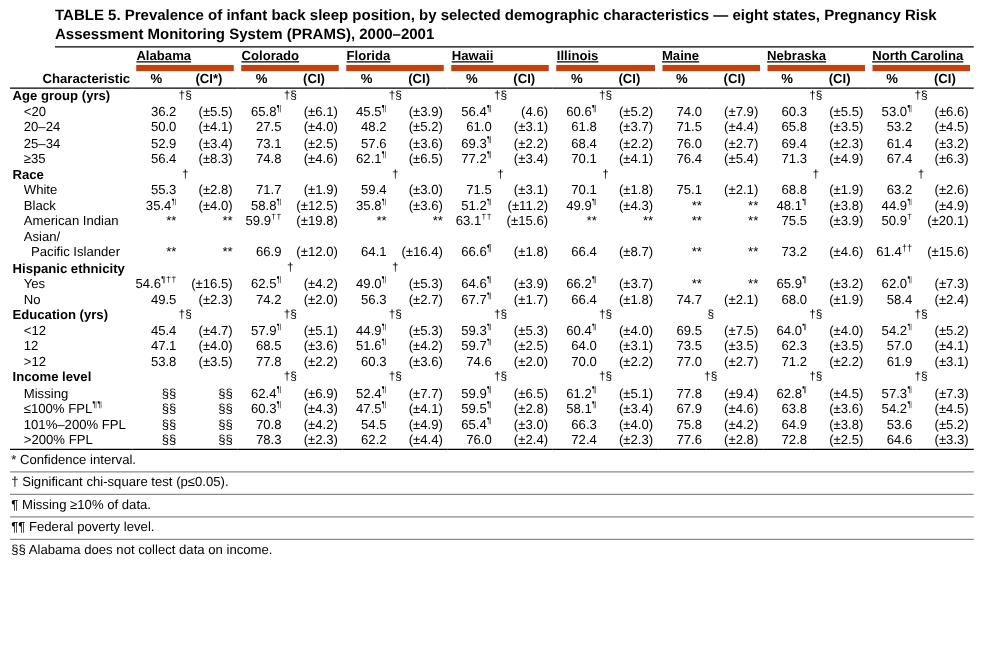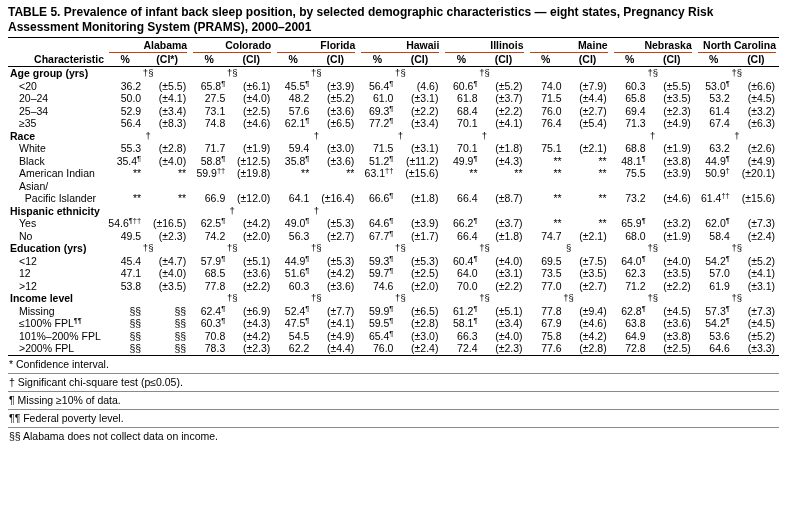--- a/index.html
+++ b/index.html
@@ -4,28 +4,28 @@
 <style>
   html, body { margin: 0; padding: 0; background: #fff; }
   body {
     width: 787px; height: 521px; overflow: hidden;
     font-family: "Liberation Sans", sans-serif;
     color: #000; box-sizing: border-box;
   }
   .page { box-sizing: border-box; width: 787px; height: 521px; padding: 5px 8px 0 8px; overflow: hidden; }
   .title {
     font-size: 12px; font-weight: bold; line-height: 1.22;
-    padding-bottom: 3px; border-bottom: 1.5px solid #000;
+    padding-bottom: 3px; border-bottom: 1.5px solid #000; margin-left: 36px;
   }
   table { width: 100%; border-collapse: collapse; table-layout: fixed; border-bottom: 1px solid #000; }
   col.c-char { width: 98px; }
   col.c-pct  { width: 38px; }
   col.c-ci   { width: 46px; }
   thead th { font-weight: bold; font-size: 10.5px; vertical-align: bottom; padding: 0; }
-  .state-inner { border-bottom: 1px solid #c2410c; margin: 0 3px; text-align: right; padding: 1px 0 1px 0; white-space: nowrap; }
+  .state-inner { border-bottom: 5px solid #c2410c; margin: 0 3px; text-align: left; padding: 1px 0 1px 0; white-space: nowrap; text-decoration: underline; }
   tr.subhead th { border-bottom: 1px solid #000; padding: 0 2px 1px 2px; }
   th.char-th { text-align: right; margin-top: 28px; }
   th.sub-pct, th.sub-ci { text-align: center; }
   tbody td { font-size: 10.5px; line-height: 12.5px; padding: 0 2px; vertical-align: bottom; overflow: hidden; }
   td.row-label { text-align: left; white-space: pre-line; }
   tr.section td.row-label { font-weight: bold; padding-left: 2px; }
   tr.datarow td.row-label { padding-left: 11px; }
   td.pct { text-align: right; padding-right: 3px; white-space: nowrap; }
   td.ci  { text-align: right; padding-right: 4px; white-space: nowrap; }
   td.sym { text-align: center; font-size: 9.5px; line-height: 12.5px; padding: 0; }

